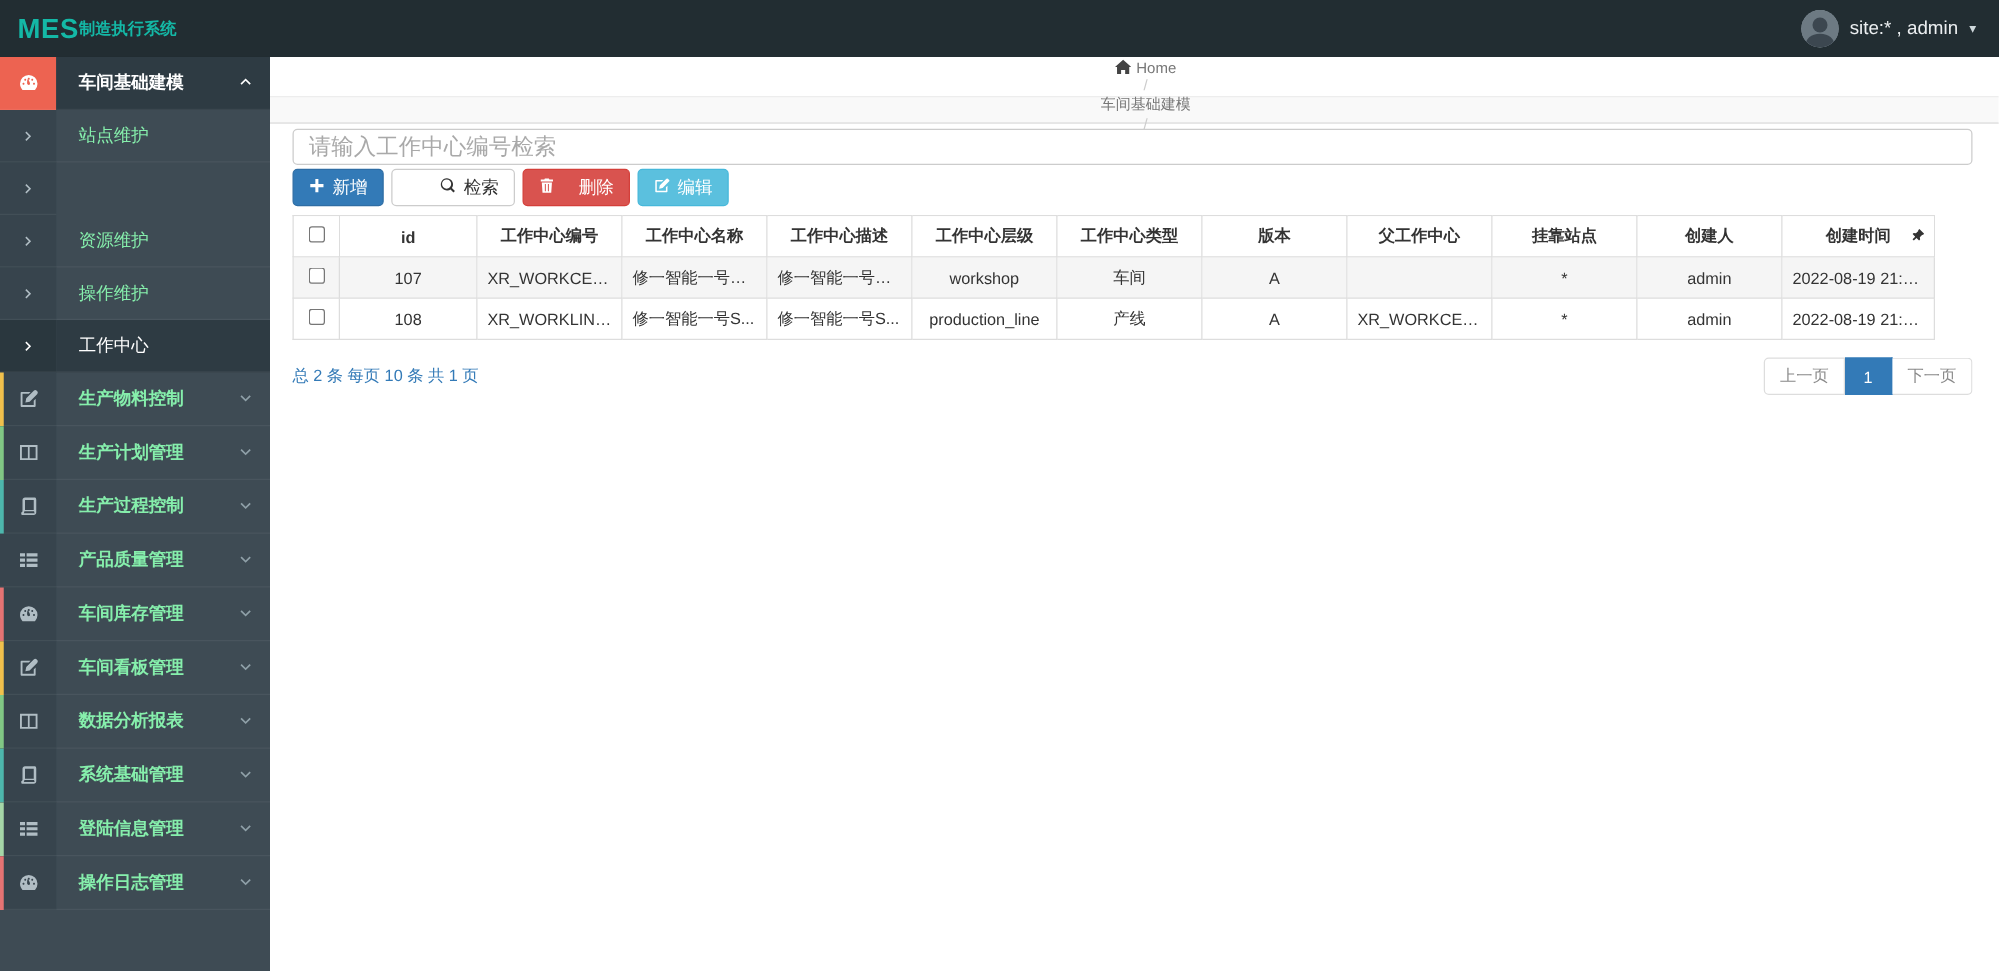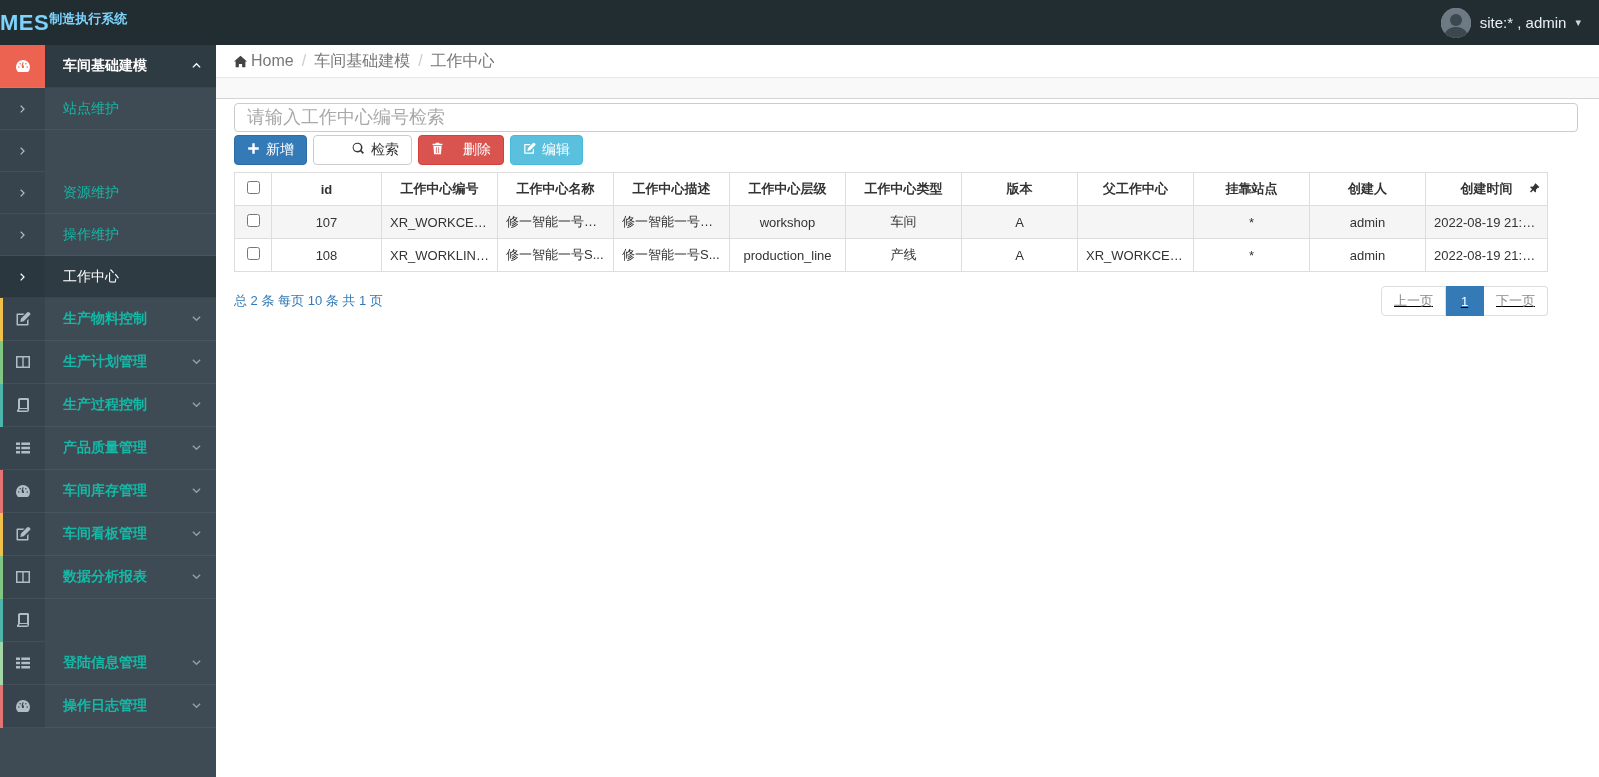--- a/index.html
+++ b/index.html
@@ -2,56 +2,56 @@
 <html><head>
 <meta charset="utf-8">
 <style>
   * { margin:0; padding:0; box-sizing:border-box; }
   html,body { width:1599px; height:777px; overflow:hidden; background:#fff;
     font-family:"Liberation Sans","DejaVu Sans",sans-serif; }
 
   
   .topbar { position:fixed; top:0; left:0; width:1599px; height:45px;
     background:#222d32; display:flex; align-items:center; justify-content:space-between; z-index:30; }
-  .logo { width:216px; color:#7dd3fc; display:flex; align-items:flex-start; white-space:nowrap; }
+  .logo { width:216px; padding-left:14px; color:#14b8a6; display:flex; align-items:center; white-space:nowrap; }
   .logo-mes { font-size:22px; font-weight:bold; letter-spacing:.5px; }
   .logo-rest { font-size:13px; font-weight:bold; }
   .user-area { display:flex; align-items:center; gap:9px; padding-right:18px; cursor:pointer; }
   .avatar { width:30px; height:30px; border-radius:50%; overflow:hidden; background:#8d99a2; flex:0 0 30px; }
   .avatar svg { width:30px; height:30px; display:block; }
   .user-name { color:#eceff1; font-size:15px; }
   .user-caret { color:#cfd8dc; font-size:11px; }
 
   
   .sidebar { position:fixed; top:45px; left:0; bottom:0; width:216px; background:#3e4b54; z-index:20; }
   .menu-item { position:relative; display:flex; align-items:stretch; height:43px; cursor:pointer; }
   .menu-item .stripe { position:absolute; left:0; top:0; bottom:0; width:3px; }
   .icon-col { width:45px; flex:0 0 45px; background:#37444d; display:flex; align-items:center; justify-content:center;
     border-bottom:1px solid rgba(255,255,255,.06); }
   .label-col { flex:1; display:flex; align-items:center; padding-left:18px; padding-right:14px;
-    border-bottom:1px solid rgba(255,255,255,.06); color:#14b8a6; font-size:14px; }
+    border-bottom:1px solid rgba(255,255,255,.06); color:#86efac; font-size:14px; }
   .group .label-col { font-weight:bold; justify-content:space-between; }
   .icon-col svg { width:16px; height:16px; fill:#b0bdc4; }
   .menu-caret svg { width:11px; height:11px; fill:#8fa0a8; }
 
   .group.active .icon-col { background:#ed6351; }
   .group.active .icon-col svg { fill:#fff; }
   .group.active .label-col { background:#2e3b43; color:#fff; }
   .group.active .menu-caret svg { fill:#fff; }
 
   .sub .icon-col svg { width:10px; height:10px; }
   .sub { height:42px; }
   .sub.active .icon-col { background:#2a373e; }
   .sub.active .icon-col svg { fill:#fff; }
   .sub.active .label-col { background:#2e3b43; color:#fff; }
 
   
   .main { margin-left:216px; padding-top:45px; }
   .breadcrumb-bar { height:33px; background:#fff; border-bottom:1px solid #e7e7e7;
-    display:flex; align-items:center; padding-left:18px; font-size:16px; color:#777; }
+    display:flex; align-items:center; padding-left:18px; font-size:12px; color:#777;flex-direction:column; }
   .breadcrumb-bar svg { width:13px; height:13px; fill:#444; margin-right:4px; position:relative; top:2px; }
   .crumb { color:#777; cursor:pointer; }
   .crumb.current { color:#777; cursor:default; }
   .crumb-sep { color:#ccc; margin:0 8px; }
   .band { height:21px; background:#f9f9f9; border-bottom:1px solid #d5d5d5; }
 
   .content { padding:4px 21px 0 18px; background:#fff; }
   .search-input { width:100%; height:29px; border:1px solid #ccc; border-radius:4px;
     padding:4px 12px; font-size:18px; color:#333; outline:none; }
   .search-input::placeholder { color:#a9a9a9; }
@@ -79,23 +79,23 @@
   td.al, th.al { text-align:left; }
   tbody tr:nth-child(odd) td { background:#f5f5f5; }
   col.c-check { width:37px; }
   col.c-id { width:110px; }
   col.c-time { width:122px; }
   .chk { width:13px; height:13px; }
   th .pin { position:absolute; right:7px; top:50%; transform:translateY(-50%); }
   th .pin svg { width:11px; height:11px; fill:#333; }
 
   
-  .foot-row { margin-top:14px; margin-right:30px; display:flex; align-items:center; justify-content:space-between; }
+  .foot-row { margin-top:14px; display:flex; align-items:center; justify-content:space-between; }
   .page-summary { color:#337ab7; font-size:13px; }
-  .pager { display:flex; list-style:none;text-decoration:underline; }
+  .pager { display:flex; list-style:none; }
   .pager li { border:1px solid #ddd; border-left:none; background:#fff; color:#8a8a8a; font-size:13px;
     min-width:38px; height:30px; display:flex; align-items:center; justify-content:center;
     padding:0 12px; cursor:pointer; }
   .pager li:first-child { border-left:1px solid #ddd; border-radius:4px 0 0 4px; }
   .pager li:last-child { border-radius:0 4px 4px 0; }
   .pager li.active { background:#337ab7; border-color:#337ab7; color:#fff; }
 </style>
 </head>
 <body>
 
@@ -278,20 +278,26 @@
               <path d="M8 12L2 6l1.4-1.4L8 9.2l4.6-4.6L14 6z"></path>
             </svg></span>
         </span>
       </div>
       <div class="menu-item group">
         <span class="stripe" style="background: rgb(77, 182, 172);"></span>
         <span class="icon-col">
           <svg viewBox="0 0 16 16">
             <path d="M13 1H5C3.9 1 3 1.9 3 3v9c0 .3-.6 1-1 1v1c0 .6.4 1 1 1h9c1.1 0 2-.9 2-2V3c0-1.1-.4-2-1-2zM5 3h7v8H5V3zm-1 10.5c.3-.4.5-.9.5-1.5h7.8c0 .8.2 1.2.5 1.5H4z"></path>
           </svg>
+        </span>
+        <span class="label-col">
+          <span>系统基础管理</span>
+          <span class="menu-caret"><svg viewBox="0 0 16 16">
+              <path d="M8 12L2 6l1.4-1.4L8 9.2l4.6-4.6L14 6z"></path>
+            </svg></span>
         </span>
       </div>
       <div class="menu-item group">
         <span class="stripe" style="background: rgb(165, 214, 167);"></span>
         <span class="icon-col">
           <svg viewBox="0 0 16 16">
             <path d="M1 2.5h4v2.6H1zM6.3 2.5H15v2.6H6.3zM1 6.7h4v2.6H1zM6.3 6.7H15v2.6H6.3zM1 10.9h4v2.6H1zM6.3 10.9H15v2.6H6.3z"></path>
           </svg>
         </span>
         <span class="label-col">

